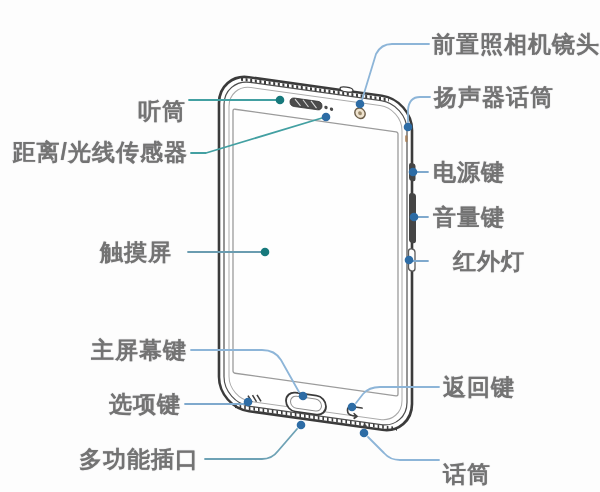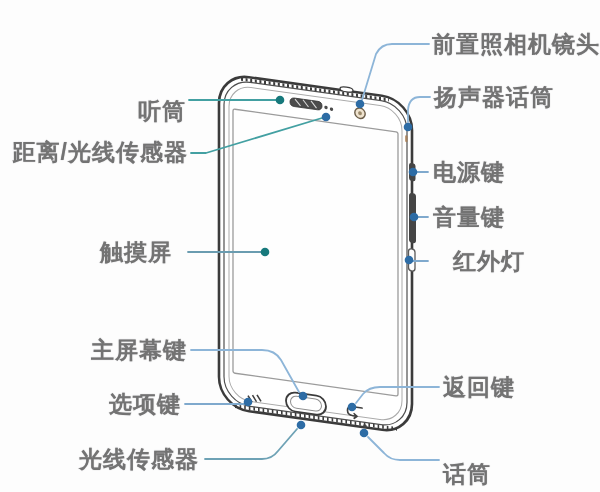--- a/index.html
+++ b/index.html
@@ -137,21 +137,21 @@
       <path d="M 439 460 H 400 Q 390 460 384 453 L 368 437" stroke="#8db5d8"></path>
       <circle cx="364" cy="433" r="4.3" fill="#2d6ca5" stroke="none"></circle>
     </g>
   </svg>
 
   <div class="lbl l-earpiece">听筒</div>
   <div class="lbl l-proximity">距离/光线传感器</div>
   <div class="lbl l-touchscreen">触摸屏</div>
   <div class="lbl l-homekey">主屏幕键</div>
   <div class="lbl l-optionkey">选项键</div>
-  <div class="lbl l-multijack">光线传感器</div>
+  <div class="lbl l-multijack">多功能插口</div>
   <div class="lbl l-frontcamera">前置照相机镜头</div>
   <div class="lbl l-speakermic">扬声器话筒</div>
   <div class="lbl l-powerkey">电源键</div>
   <div class="lbl l-volumekey">音量键</div>
   <div class="lbl l-irled">红外灯</div>
   <div class="lbl l-backkey">返回键</div>
   <div class="lbl l-microphone">话筒</div>
 
 </div>
 

